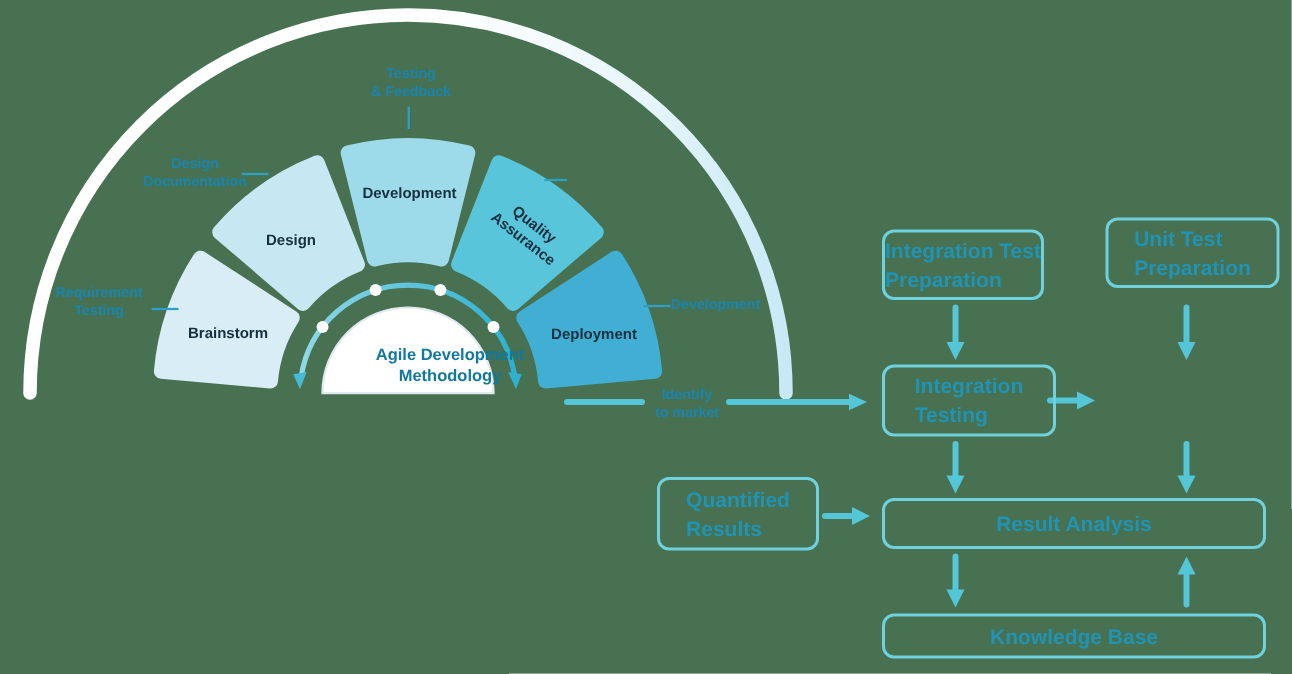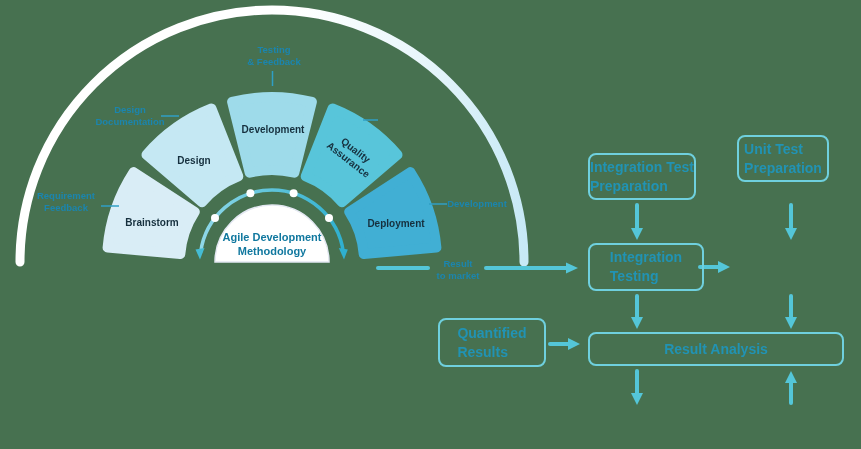--- a/index.html
+++ b/index.html
@@ -9,21 +9,21 @@
     font-family:"Liberation Sans", sans-serif;
   }
   .stage svg{position:absolute;left:0;top:0;}
   .label{
     position:absolute; transform:translateX(-50%);
     text-align:center; white-space:pre-line; line-height:1.3;
   }
   .ann{ color:#1b85ae; font-size:9.5px; font-weight:bold; }
   .seg-label{ color:#16303e; font-size:10px; font-weight:600; line-height:1.15; }
   .seg-label.rot{ transform:translate(-50%,-50%) rotate(38deg); }
-  .title{ color:#11789f; font-size:11px; font-weight:bold; line-height:1.25; }
+  .title{ color:#11789f; font-size:11px; font-weight:bold; line-height:1.25;margin-left:28px; }
   .node{
     position:absolute; box-sizing:border-box;
     border:2px solid #6fd0de; border-radius:8px;
     color:#2193b4; font-size:14px; font-weight:bold; line-height:1.35;
     display:flex; align-items:center; justify-content:center;
     white-space:pre-line;
   }
   .arrow-line{ stroke:#54c6d8; stroke-width:4; stroke-linecap:round; }
   .arrow-head{ fill:#54c6d8; }
   .conn{ stroke:#2f9fc4; stroke-width:1.5; }
@@ -97,32 +97,33 @@
   <div class="label seg-label" style="left:194px;top:155px">Design</div>
   <div class="label seg-label" style="left:273px;top:124px">Development</div>
   <div class="label seg-label rot" style="left:352px;top:155px">Quality
 Assurance</div>
   <div class="label seg-label" style="left:396px;top:218px">Deployment</div>
 
   <div class="label title" style="left:272px;top:231px">Agile Development
 Methodology</div>
 
   <div class="label ann" style="left:66px;top:190px">Requirement
-Feedback</div>
+Testing</div>
   <div class="label ann" style="left:130px;top:104px">Design
 Documentation</div>
   <div class="label ann" style="left:274px;top:44px">Testing
 &amp; Feedback</div>
   <div class="label ann" style="left:477px;top:198px">Development</div>
-  <div class="label ann" style="left:458px;top:258px">Result
+  <div class="label ann" style="left:458px;top:258px">Identify
 to market</div>
 
   <div class="node" style="left:588px;top:153px;width:108px;height:47px">Integration Test
 Preparation</div>
-  <div class="node" style="left:737px;top:135px;width:92px;height:47px">Unit Test
+  <div class="node" style="left:737px;top:145px;width:116px;height:47px">Unit Test
 Preparation</div>
   <div class="node" style="left:588px;top:243px;width:116px;height:48px">Integration
 Testing</div>
   <div class="node" style="left:588px;top:332px;width:256px;height:34px">Result Analysis</div>
   <div class="node" style="left:438px;top:318px;width:108px;height:49px">Quantified
 Results</div>
+  <div class="node" style="left:588px;top:409px;width:256px;height:30px">Knowledge Base</div>
 
 </div>
 
 </body></html>

